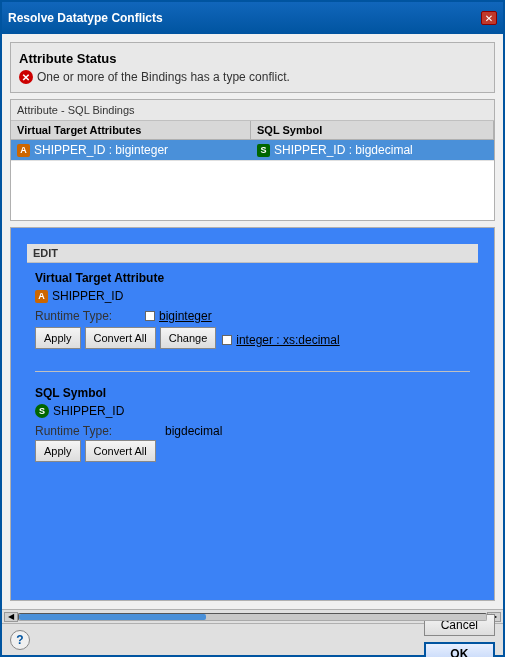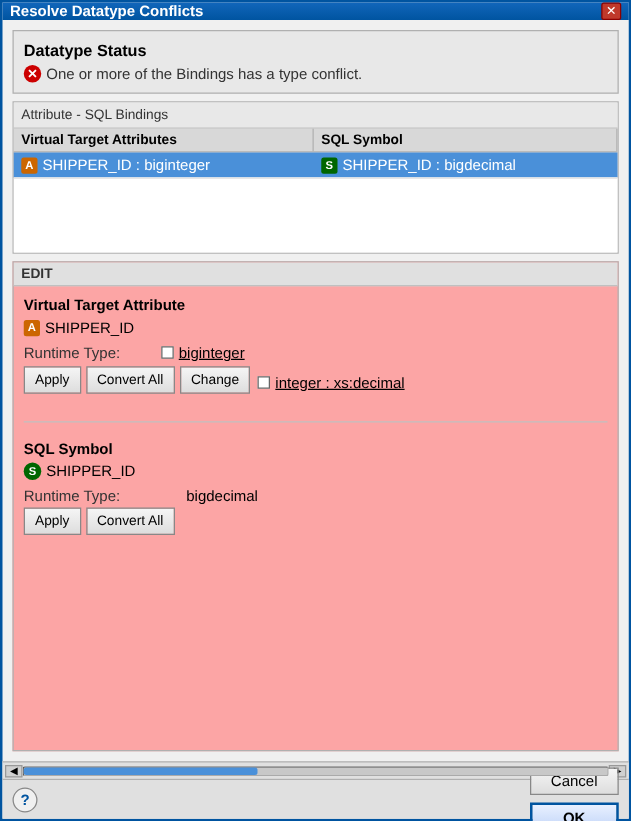--- a/index.html
+++ b/index.html
@@ -10,21 +10,21 @@
       height: 657px;
       border: 2px solid #0054a0;
       display: flex;
       flex-direction: column;
       background: #f0f0f0;
     }
 
     .title-bar {
       background: linear-gradient(to bottom, #1166bb, #0054a0);
       color: white;
-      height: 14px;
+      height: 32px;
       display: flex;
       align-items: center;
       justify-content: space-between;
       padding: 0 6px;
       flex-shrink: 0;
     }
     .title-bar-text { font-weight: bold; font-size: 12px; }
     .title-bar-close {
       width: 16px; height: 14px;
       background: #c0392b;
@@ -110,22 +110,22 @@
       color: white;
       font-size: 9px;
       font-weight: bold;
       display: flex; align-items: center; justify-content: center;
       border-radius: 2px;
       flex-shrink: 0;
     }
 
     .edit-section {
       border: 1px solid #b0b0b0;
-      background: #fca5a5;
-      padding: 0;
+      background: #3b82f6;
+      padding: 16px;
       flex: 1;
     }
     .edit-label {
       padding: 3px 6px;
       font-weight: bold;
       font-size: 11px;
       color: #333;
       border-bottom: 1px solid #c0c0c0;
       background: #e0e0e0;
     }
@@ -255,21 +255,21 @@
 <div class="window">
 
   <div class="title-bar">
     <span class="title-bar-text">Resolve Datatype Conflicts</span>
     <div class="title-bar-close">✕</div>
   </div>
 
   <div class="content-area">
 
     <div class="status-section">
-      <div class="status-title">Datatype Status</div>
+      <div class="status-title">Attribute Status</div>
       <div class="status-message">
         <div class="error-icon">✕</div>
         <span>One or more of the Bindings has a type conflict.</span>
       </div>
     </div>
 
     <div class="bindings-section">
       <div class="bindings-label">Attribute - SQL Bindings</div>
       <div class="bindings-table">
         <div class="table-header">

